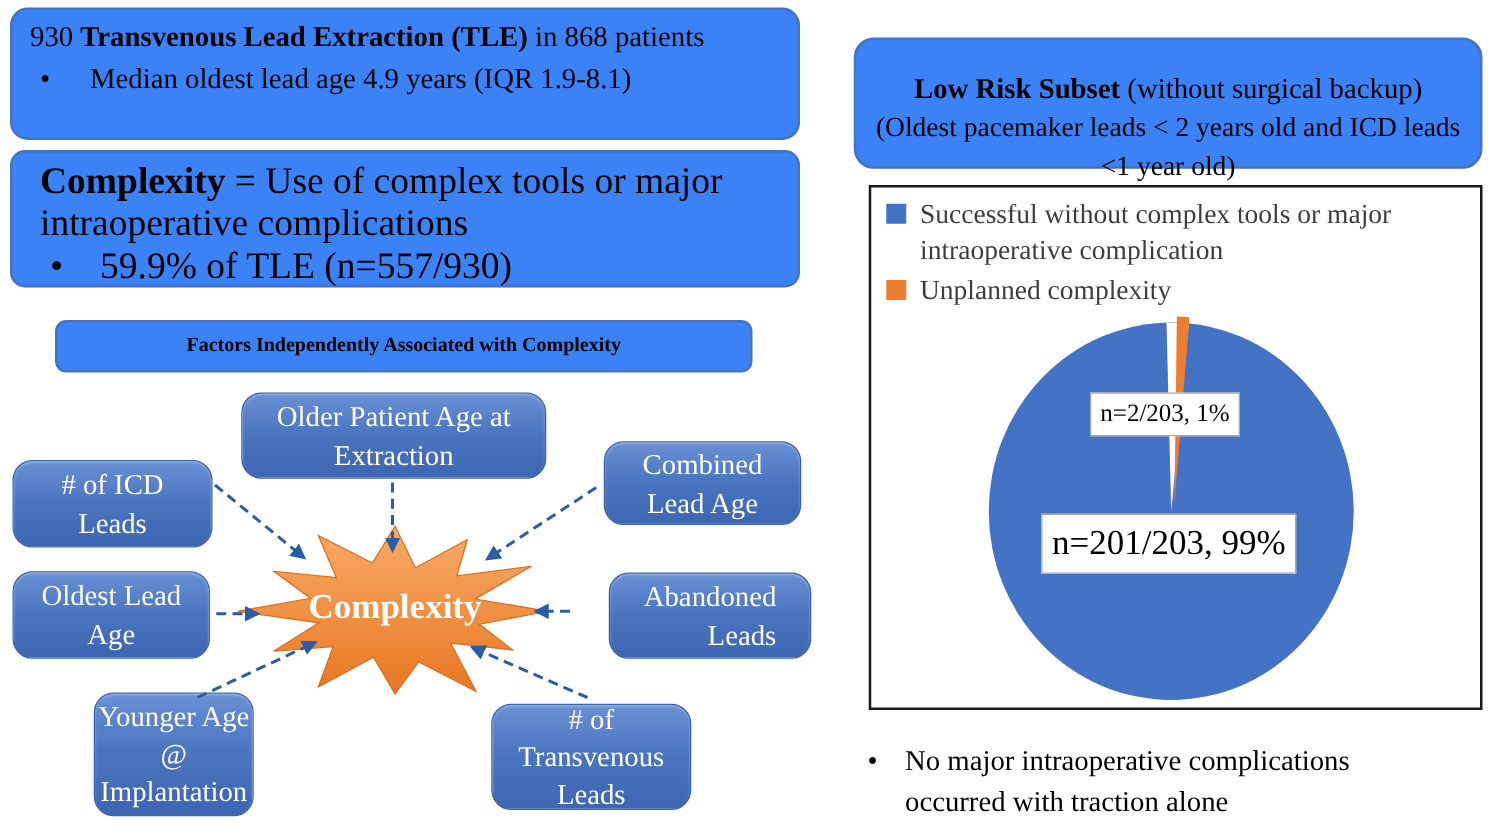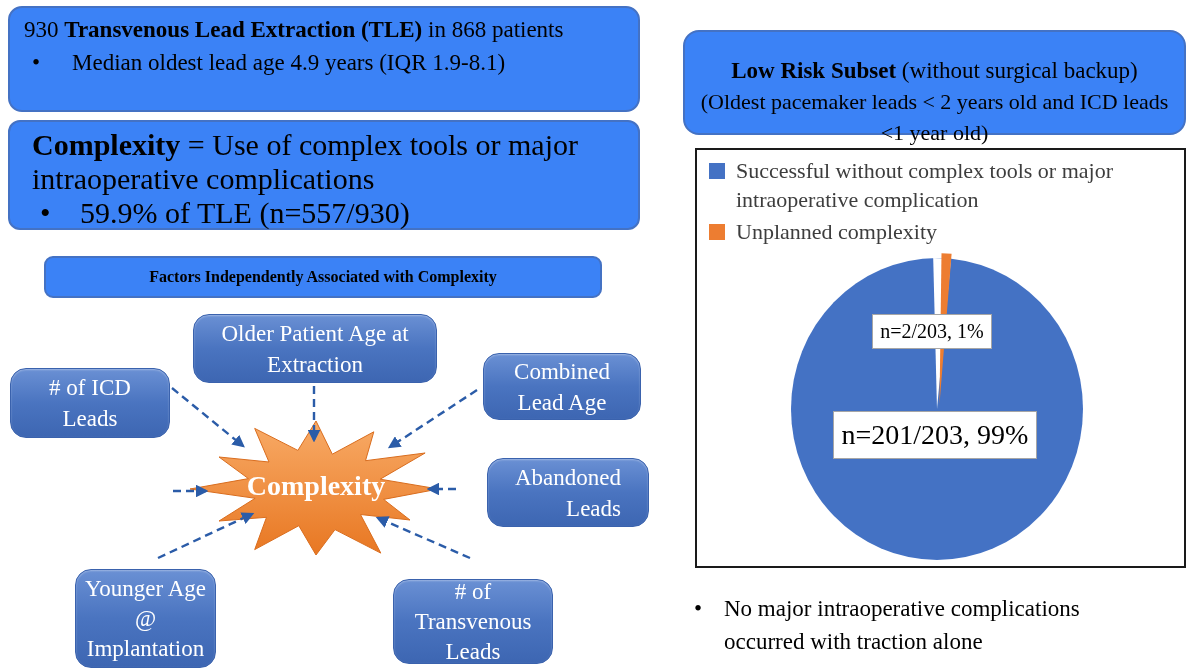--- a/index.html
+++ b/index.html
@@ -21,22 +21,22 @@
   
   .node{position:absolute;box-sizing:border-box;border:1px solid #3a62ad;border-radius:16px;
         background:linear-gradient(180deg,#6a90d4 0%,#4a74c0 50%,#3d66b2 100%);
         color:#fff;display:flex;align-items:center;justify-content:center;text-align:center;
         font-size:23px;line-height:31px;white-space:pre-line;box-shadow:inset 0 1px 2px rgba(255,255,255,.35);z-index:2;}
   #node-older{left:193px;top:314px;width:244px;height:69px;}
   #node-icd{left:10px;top:368px;width:160px;height:70px;}
   #node-combined{left:483px;top:353px;width:158px;height:67px;}
   #node-oldest{left:10px;top:457px;width:158px;height:70px;}
   #node-abandoned{left:487px;top:458px;width:162px;height:69px;text-align:right;}
-  #node-younger{left:75px;top:569px;width:141px;height:99px;line-height:30px;}
-  #node-transvenous{left:393px;top:579px;width:160px;height:85px;line-height:30px;}
+  #node-younger{left:75px;top:554px;width:128px;height:99px;line-height:30px;}
+  #node-transvenous{left:393px;top:563px;width:160px;height:85px;line-height:30px;}
 
   #diagram-svg{position:absolute;left:0;top:0;width:1200px;height:668px;z-index:3;pointer-events:none;}
   #hub-label{position:absolute;left:216px;top:470px;width:200px;text-align:center;
              font-size:28px;font-weight:bold;color:#fff;z-index:4;}
 
   
   #chart-panel{position:absolute;left:695px;top:148px;width:491px;height:420px;border:2px solid #1a1a1a;background:#fff;box-sizing:border-box;}
   #pie-svg{position:absolute;left:0;top:0;width:487px;height:416px;}
   #legend{position:absolute;left:12px;top:6px;width:466px;font-size:22px;line-height:29px;color:#3d3d3d;z-index:2;}
   .legend-item{display:flex;gap:11px;align-items:flex-start;margin-bottom:3px;}
@@ -78,20 +78,22 @@
   <div class="callout" id="box-factors">
     <span>Factors Independently Associated with Complexity</span>
   </div>
 
   <div class="node" id="node-older">Older Patient Age at
 Extraction</div>
   <div class="node" id="node-icd"># of ICD
 Leads</div>
   <div class="node" id="node-combined">Combined
 Lead Age</div>
+  <div class="node" id="node-oldest">Oldest Lead
+Age</div>
   <div class="node" id="node-abandoned">Abandoned
 Leads</div>
   <div class="node" id="node-younger">Younger Age
 @
 Implantation</div>
   <div class="node" id="node-transvenous"># of
 Transvenous
 Leads</div>
 
   <svg id="diagram-svg" viewBox="0 0 1200 668">

